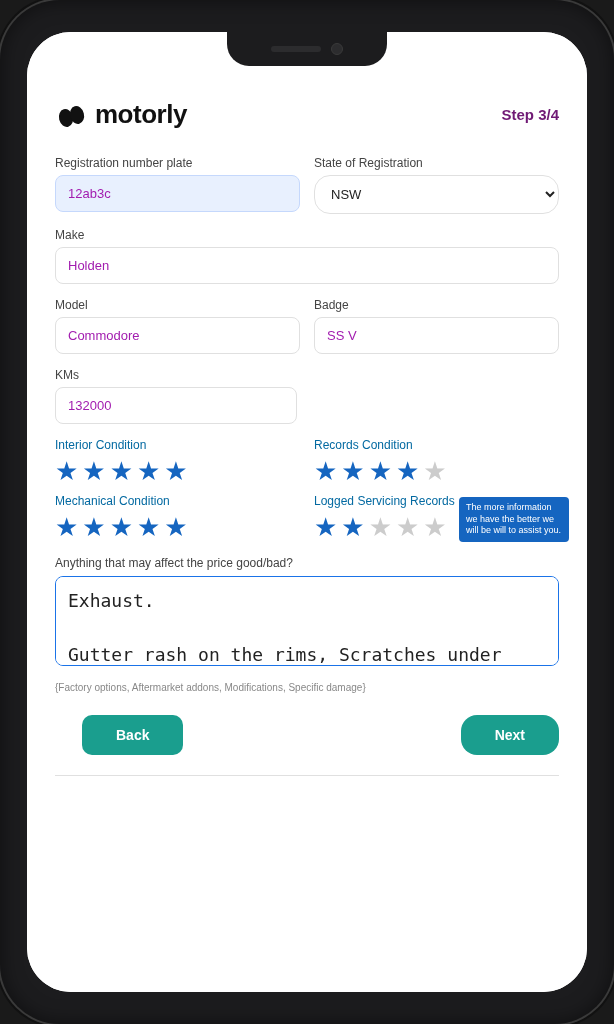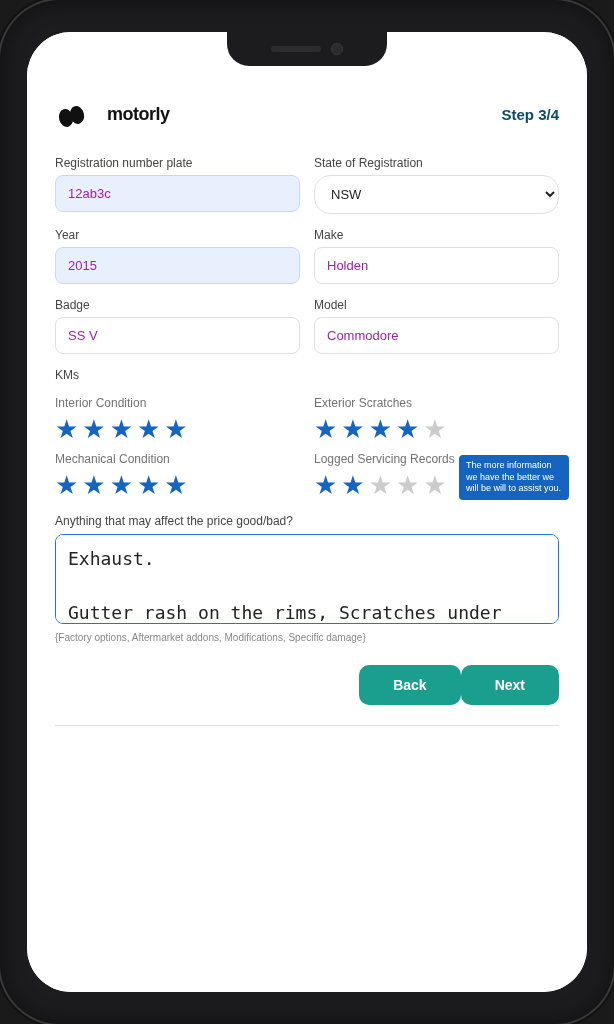--- a/index.html
+++ b/index.html
@@ -103,41 +103,41 @@
     .header {
       display: flex;
       justify-content: space-between;
       align-items: center;
       margin-bottom: 24px;
     }
 
     .logo {
       display: flex;
       align-items: center;
-      gap: 16px;
-      font-size: 18px;
+      gap: 4px;
+      font-size: 26px;
       font-weight: 700;
       color: #111;
       letter-spacing: -0.5px;
     }
 
     .logo-icon {
       display: flex;
       align-items: center;
     }
 
     .logo-icon svg {
       width: 36px;
       height: 36px;
     }
 
     .step-label {
       font-size: 15px;
       font-weight: 600;
-      color: #0c4a6e;
+      color: #701a75;
     }
 
     
     .form-row {
       display: flex;
       gap: 14px;
       margin-bottom: 14px;
     }
 
     .form-group {
@@ -191,21 +191,21 @@
       gap: 14px;
       margin-bottom: 10px;
     }
 
     .rating-group {
       flex: 1;
     }
 
     .rating-label {
       font-size: 12px;
-      color: #737373;
+      color: #0369a1;
       font-weight: 500;
       margin-bottom: 6px;
     }
 
     .stars {
       display: flex;
       gap: 4px;
     }
 
     .star {
@@ -262,27 +262,27 @@
       background: #fff;
       outline: none;
       resize: none;
       height: 90px;
       line-height: 1.5;
     }
 
     .textarea-hint {
       font-size: 10px;
       color: #888;
-      margin-top: 4px;
+      margin-top: 12px;
     }
 
     
     .button-row {
       display: flex;
-      justify-content: flex-end;
+      justify-content: space-between;
       margin-top: 22px;
       margin-left: 27px;
     }
 
     .btn {
       padding: 12px 34px;
       border-radius: 10px;
       font-size: 14px;
       font-weight: 600;
       border: none;
@@ -290,20 +290,21 @@
     }
 
     .btn-back {
       background: #1a9e8e;
       color: white;
     }
 
     .btn-next {
       background: #1a9e8e;
       color: white;
+      border-radius: 16px;
     }
 
     .divider {
       height: 1px;
       background: #e0e0e0;
       margin-top: 20px;
     }
   </style>
 </head>
 <body>
@@ -346,61 +347,58 @@
               <option>WA</option>
               <option>TAS</option>
               <option>ACT</option>
               <option>NT</option>
             </select>
           </div>
         </div>
 
         <div class="form-row">
           <div class="form-group">
-            <label class="form-label">Year</label>
-            <input class="form-input highlighted" type="text" value="2015" style="">
-          </div>
-          <div class="form-group">
             <label class="form-label">Make</label>
             <input class="form-input" type="text" value="Holden" style="">
           </div>
         </div>
 
         <div class="form-row">
+          <div class="form-group">
+            <label class="form-label">Model</label>
+            <input class="form-input" type="text" value="Commodore" style="">
+          </div>
           <div class="form-group">
             <label class="form-label">Badge</label>
             <input class="form-input" type="text" value="SS V" style="">
           </div>
-          <div class="form-group">
-            <label class="form-label">Model</label>
-            <input class="form-input" type="text" value="Commodore" style="">
-          </div>
         </div>
 
         <div class="form-row">
           <div class="form-group" style="max-width: 48%;">
             <label class="form-label">KMs</label>
+            <input class="form-input" type="text" value="132000" style="">
           </div>
         </div>
 
         <div class="ratings-section">
 
           <div class="rating-row">
             <div class="rating-group">
               <div class="rating-label">Interior Condition</div>
               <div class="stars">
                 <span class="star filled">★</span>
                 <span class="star filled">★</span>
                 <span class="star filled">★</span>
                 <span class="star filled">★</span>
                 <span class="star filled">★</span>
               </div>
             </div>
             <div class="rating-group">
-              <div class="rating-label">Exterior Scratches</div>
+              <div class="rating-label">Records Condition</div>
               <div class="stars">
                 <span class="star filled">★</span>
                 <span class="star filled">★</span>
                 <span class="star filled">★</span>
                 <span class="star filled">★</span>
                 <span class="star empty">★</span>
               </div>
             </div>
           </div>
 

